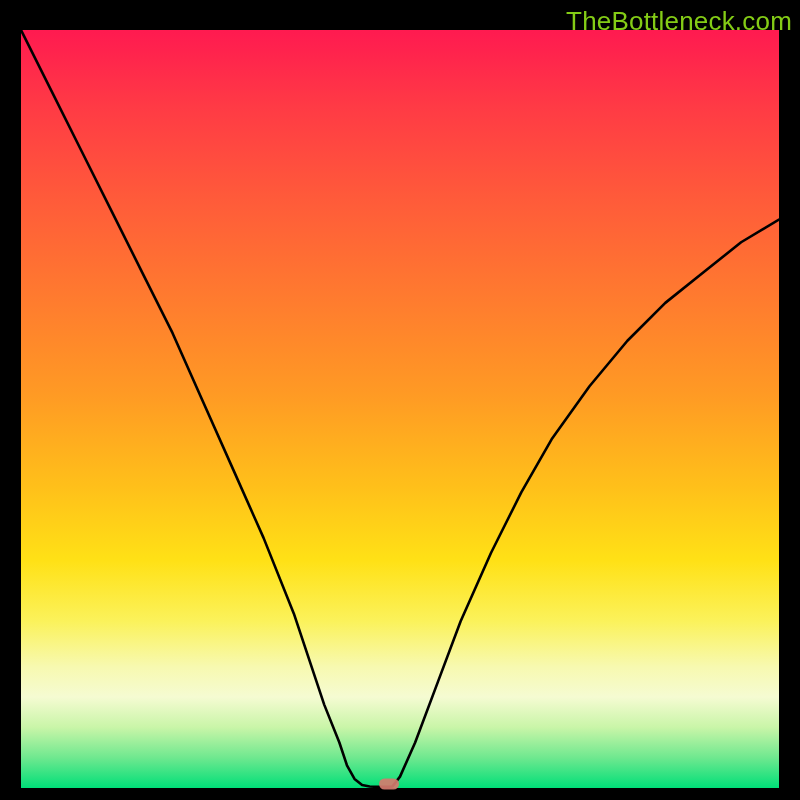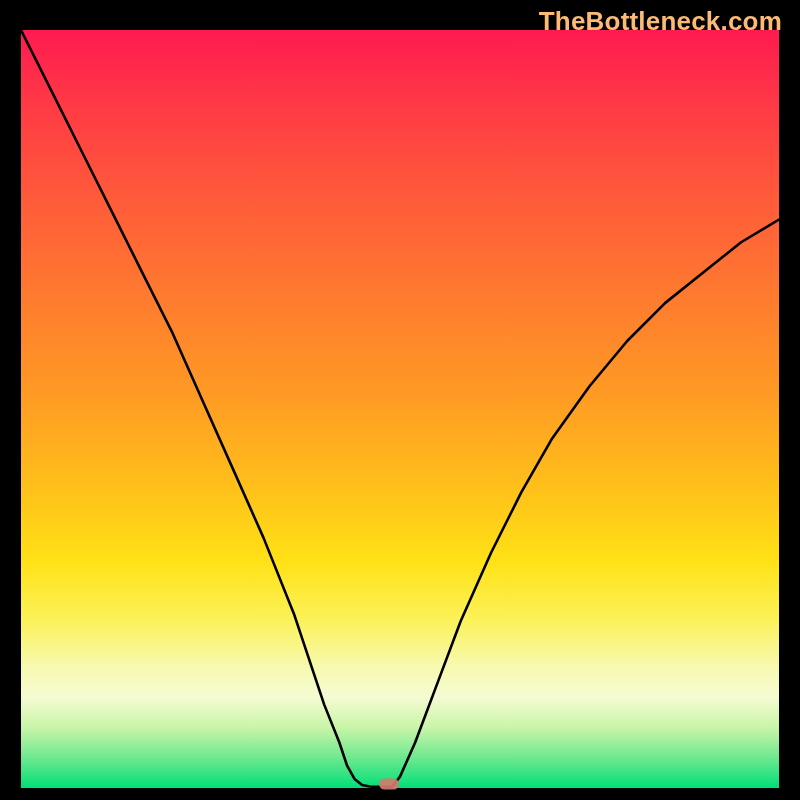--- a/index.html
+++ b/index.html
@@ -13,24 +13,24 @@
   }
   .outer {
     position: relative;
     width: 800px;
     height: 800px;
     background: #000;
   }
   .watermark {
     position: absolute;
     top: 6px;
-    right: 18px;
-    color: #fdba74;
+    right: 8px;
+    color: #84cc16;
     font-size: 26px;
-    font-weight: 700;
+    font-weight: 400;
     letter-spacing: 0.2px;
     z-index: 5;
   }
   .plot-frame {
     position: absolute;
     left: 21px;
     top: 30px;
     width: 758px;
     height: 758px;
     background: #000;

